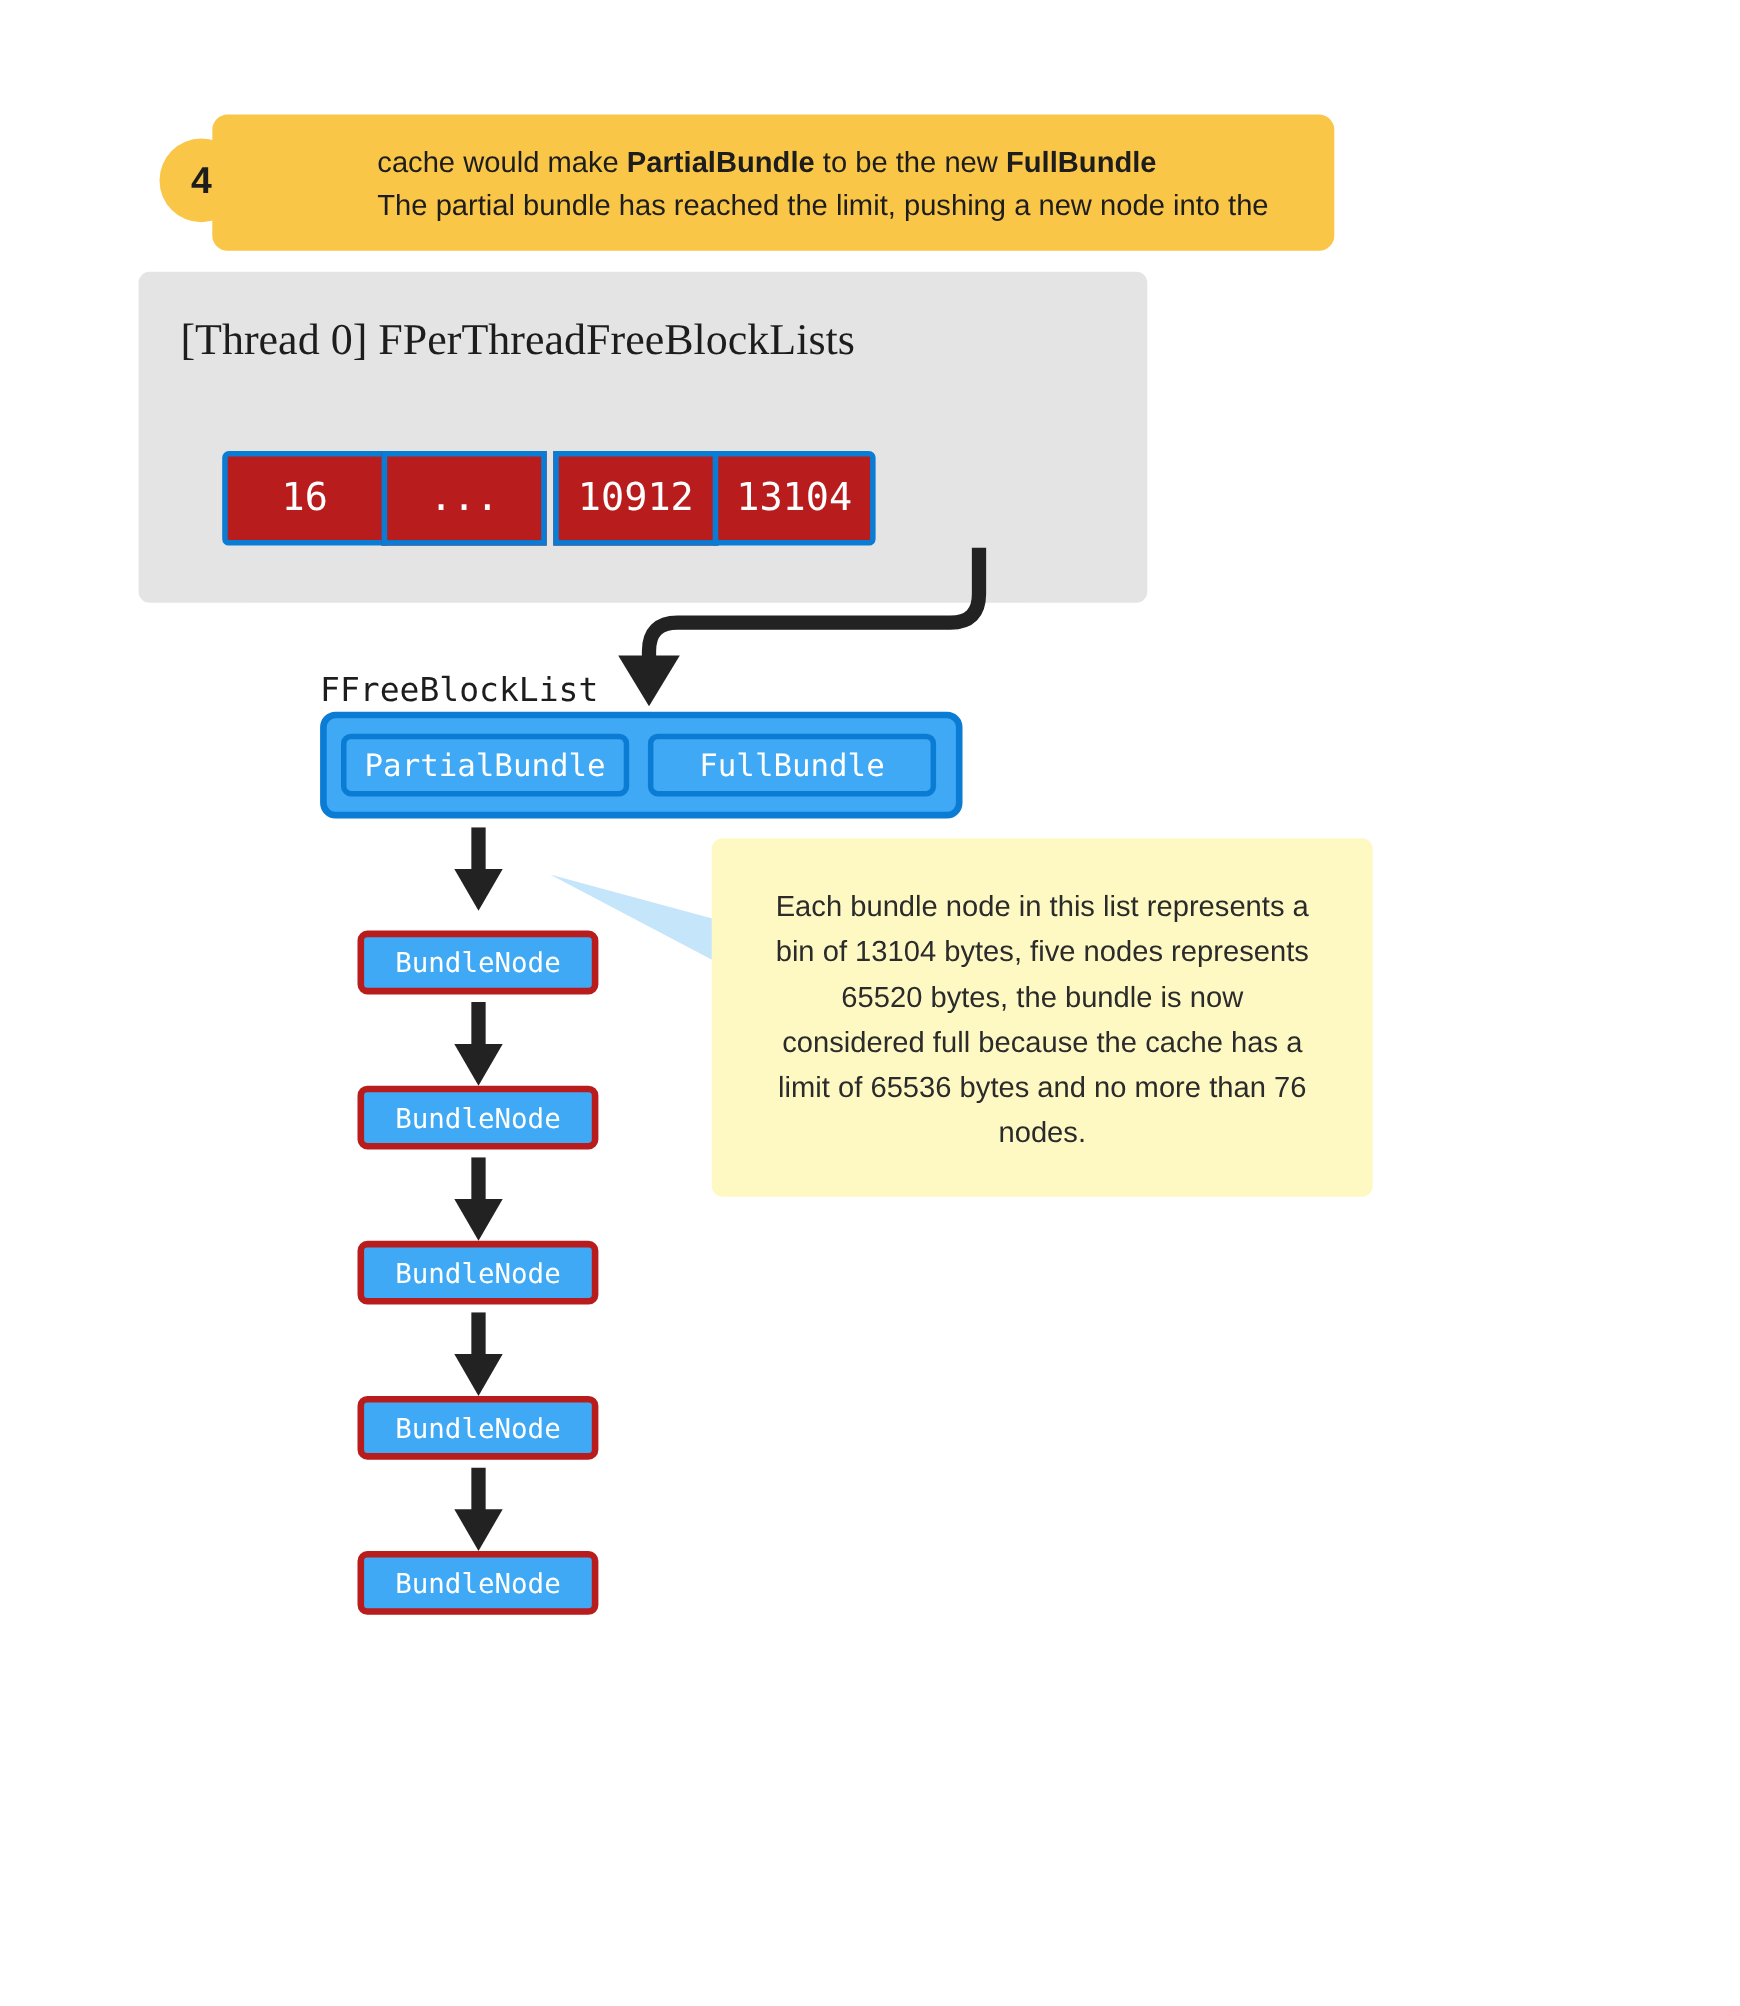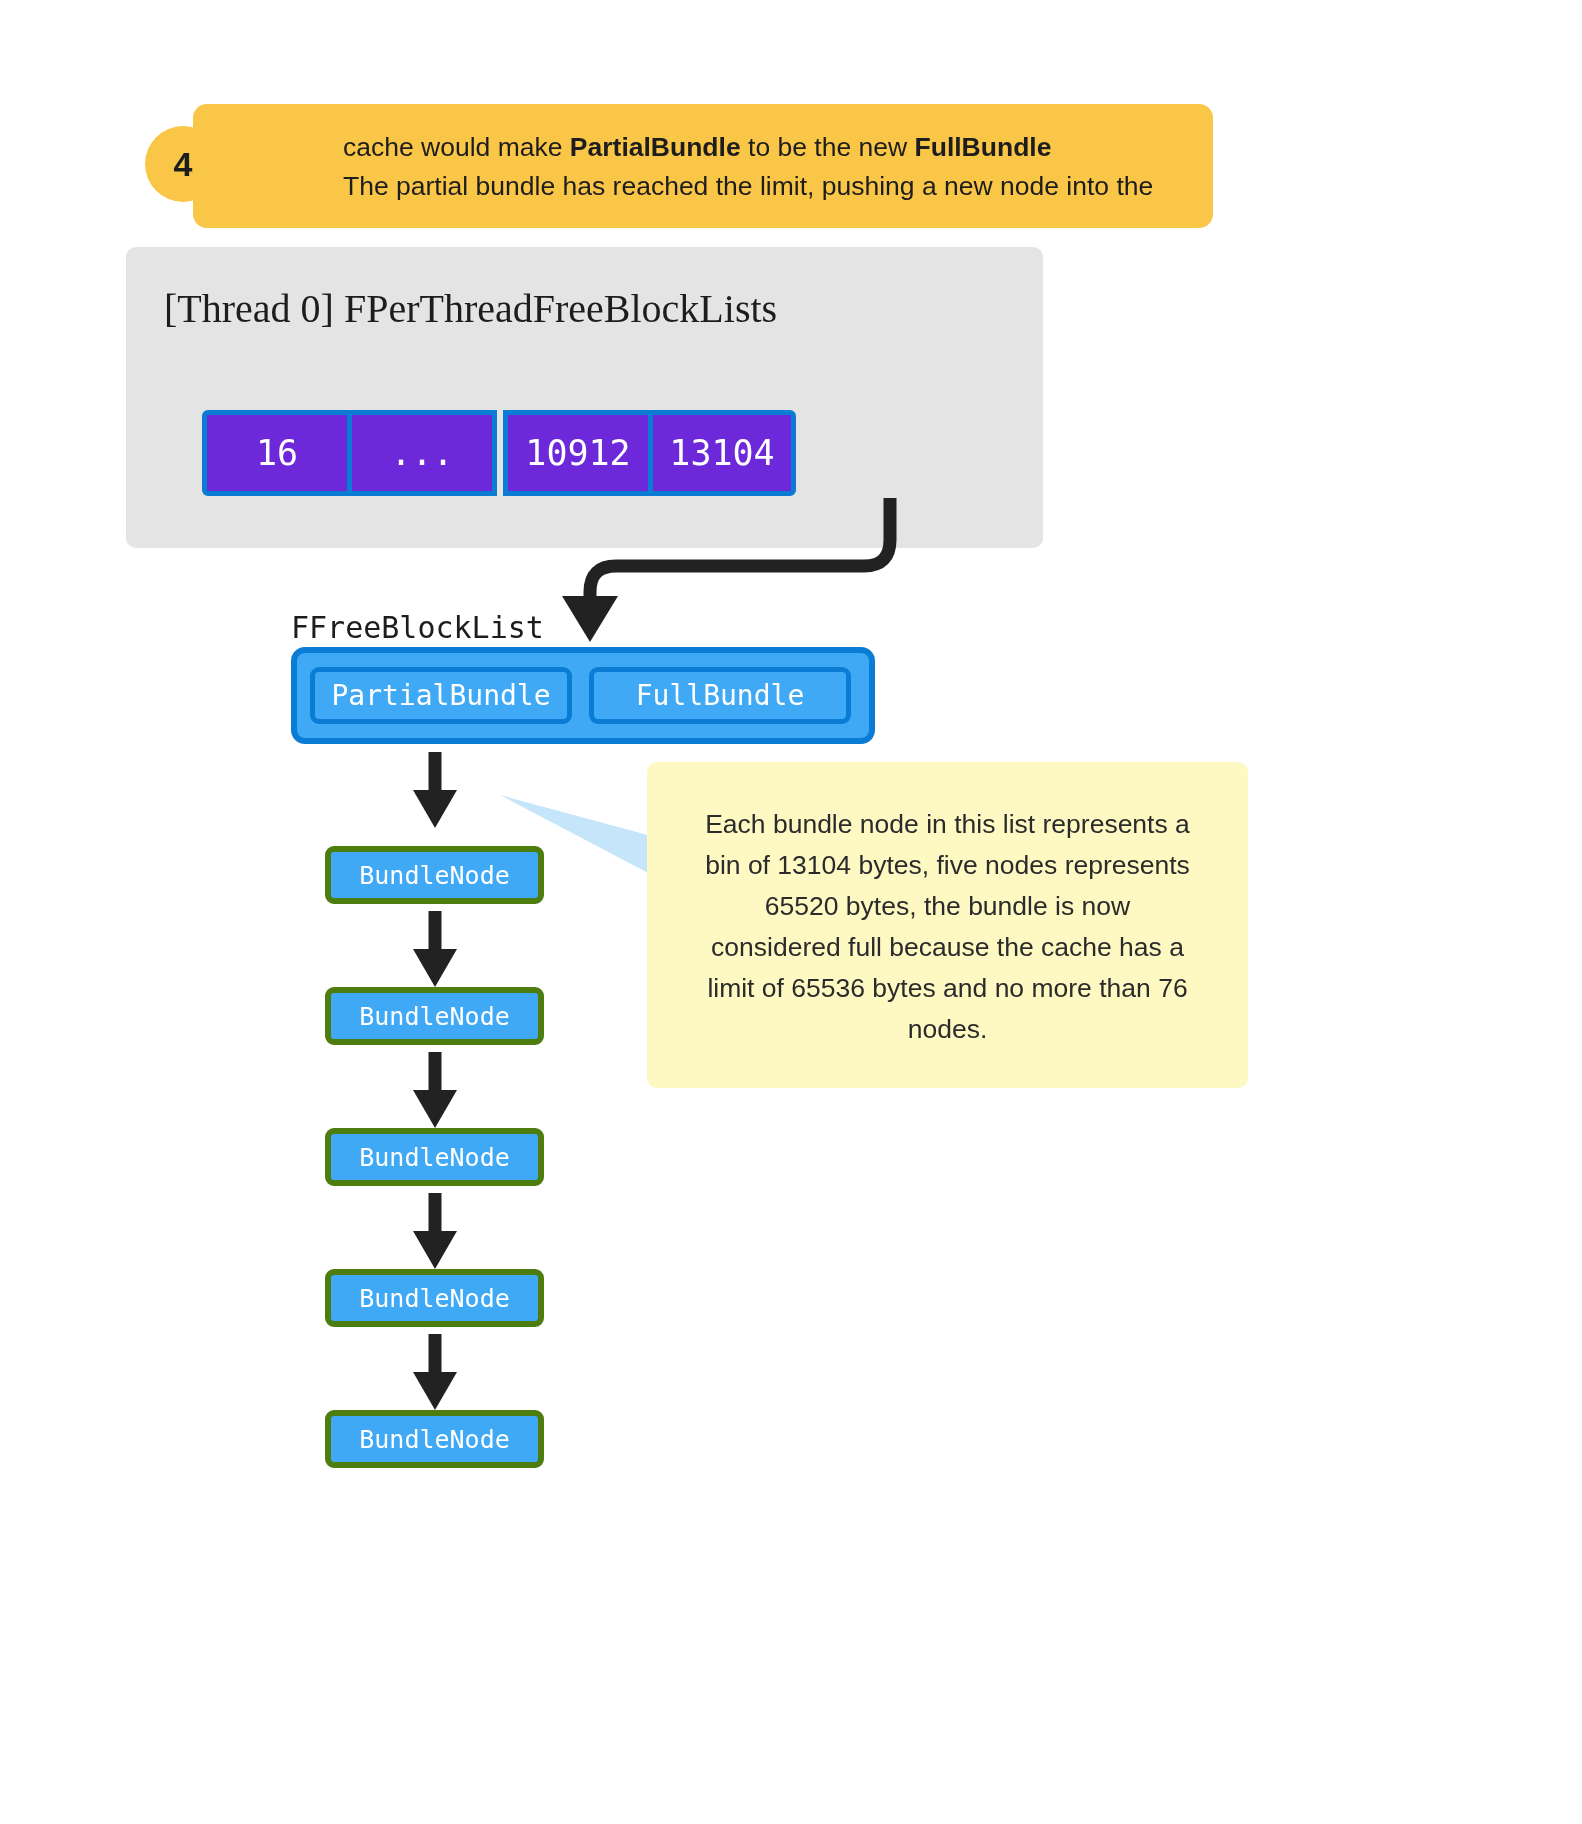--- a/index.html
+++ b/index.html
@@ -34,21 +34,21 @@
   }
   #thread-title{
     position:absolute;left:38px;top:38px;
     font-family:Liberation Serif, serif;
     font-size:40px;letter-spacing:0px;color:#1d1d1d;white-space:nowrap;
   }
   #bin-row{
     position:absolute;left:76px;top:163px;display:flex;align-items:stretch;
   }
   .bin-cell{
-    background:#6d28d9;border:5px solid #0a7cd4;
+    background:#b91c1c;border:5px solid #0a7cd4;
     box-sizing:border-box;height:86px;
     display:flex;align-items:center;justify-content:center;
     font-family:"DejaVu Sans Mono","Liberation Mono",monospace;
     font-size:35px;color:#ffffff;margin-right:-5px;
   }
   .bin-cell.c0{width:150px;border-radius:6px 0 0 6px;}
   .bin-cell.c1{width:150px;}
   .bin-cell.c2{width:150px;}
   .bin-cell.c3{width:150px;margin-left:11px;}
   .bin-cell.c4{width:148px;border-radius:0 6px 6px 0;}
@@ -73,21 +73,21 @@
     justify-content:center;
     font-family:"DejaVu Sans Mono","Liberation Mono",monospace;
     font-size:28px;color:#ffffff;
   }
   #partial-bundle{width:262px;}
   #full-bundle{width:262px;margin-left:17px;}
 
   
   .node-box{
     position:absolute;width:219px;height:58px;
-    background:#3fa9f5;border:6px solid #4d7c0f;border-radius:9px;
+    background:#3fa9f5;border:6px solid #b91c1c;border-radius:9px;
     box-sizing:border-box;display:flex;align-items:center;justify-content:center;
     font-family:"DejaVu Sans Mono","Liberation Mono",monospace;
     font-size:25px;color:#ffffff;
   }
   .chain-arrow{position:absolute;width:46px;height:78px;}
 
   
   #info-callout{
     position:absolute;left:647px;top:762px;width:601px;height:326px;
     background:#fef9c3;border-radius:10px;box-sizing:border-box;

